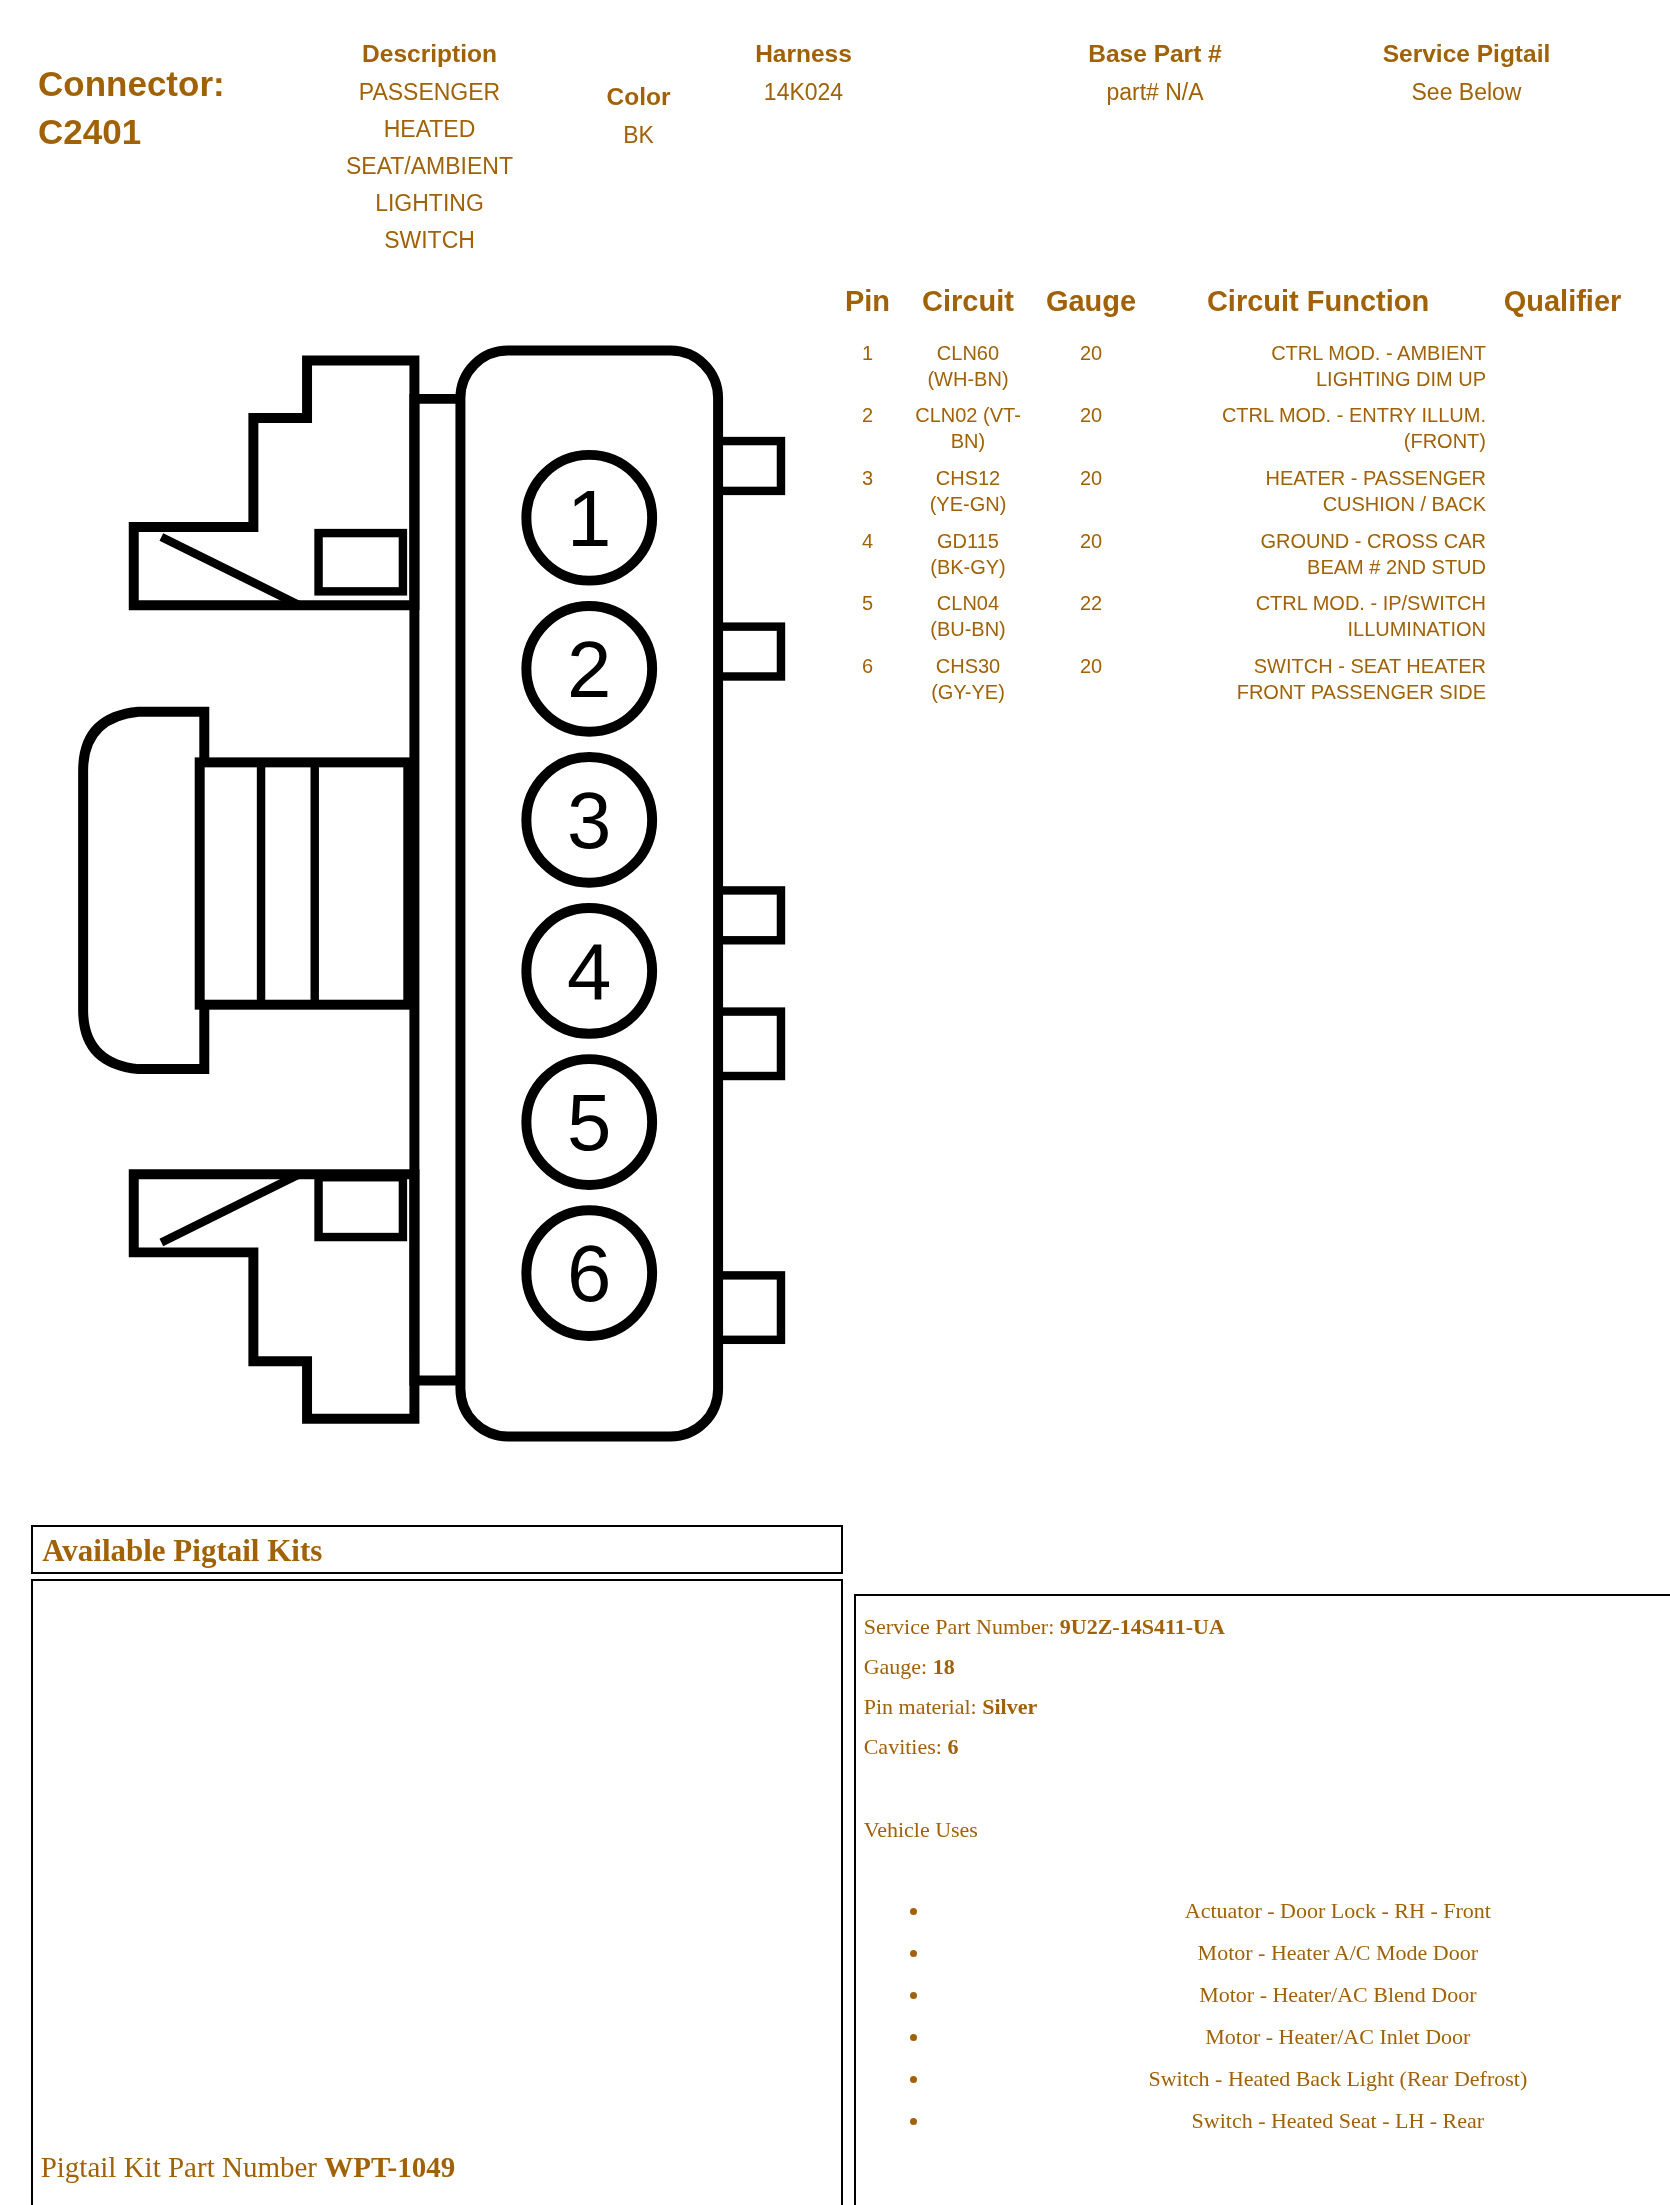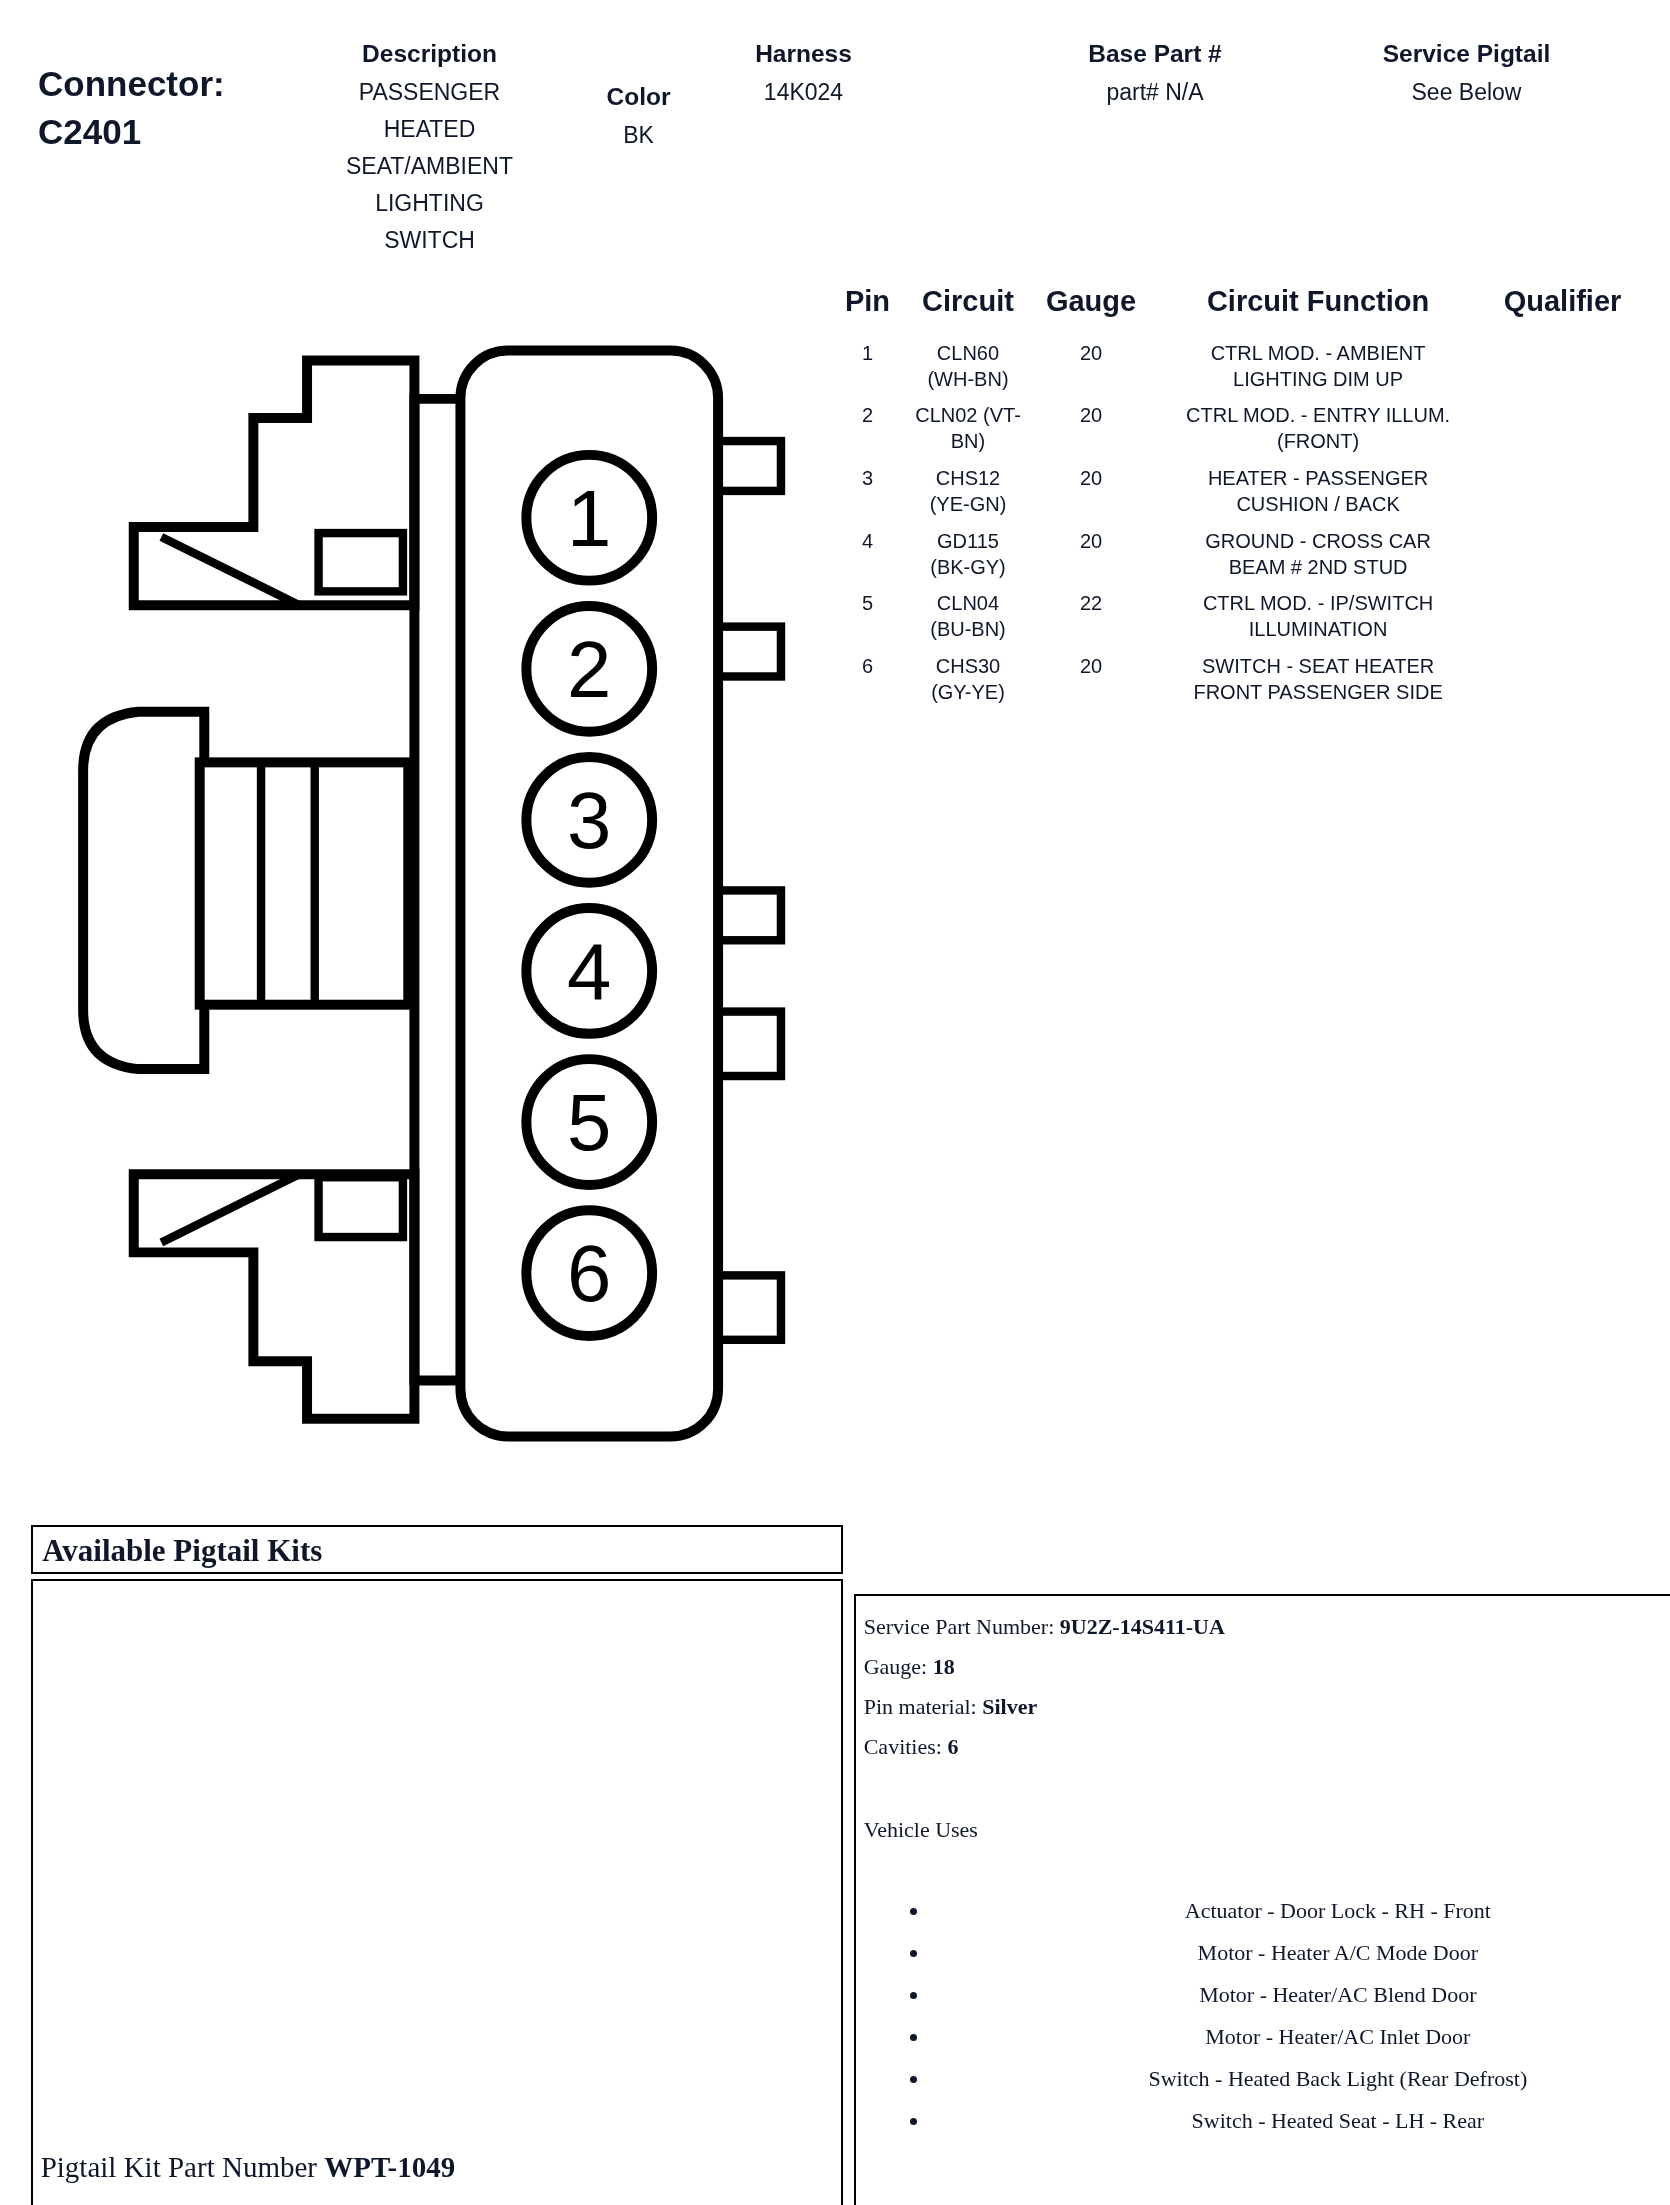--- a/index.html
+++ b/index.html
@@ -1,19 +1,19 @@
 <!DOCTYPE html>
 <html style="font-size:12.3px"><head>
 <meta charset="utf-8">
 <style>
   * { margin:0; padding:0; box-sizing:border-box; }
   html,body { background:#fff; }
   #page {
     position:relative; width:1671px; height:2205px; background:#ffffff;
-    font-family:"Liberation Sans", sans-serif; color:#0f172a; overflow:hidden;
+    font-family:"Liberation Sans", sans-serif; color:#a16207; overflow:hidden;
   }
   .abs { position:absolute; }
 
   
   .connector-id { left:38px; top:60px; font-size:35px; font-weight:bold; line-height:48px; }
   .hdr-col { text-align:center; }
   .hdr-label { font-size:24.5px; font-weight:bold; }
   .hdr-value { font-size:23px; line-height:37px; white-space:pre-line; margin-top:6.1px; }
   .col-desc  { left:336px;  top:40px; width:187px; }
   .col-color { left:581px;  top:83px; width:115px; }
@@ -28,21 +28,21 @@
 
   
   .pin-table { left:840px; top:285px; width:813px; }
   .pt-row { display:flex; align-items:flex-start; }
   .pt-head { font-size:29px; font-weight:bold; }
   .pt-body .pt-row { margin-top:0; margin-bottom:10.7px; min-height:52px; font-size:20px; line-height:26px; }
   .pt-body { margin-top:21.5px; }
   .c-pin  { width:55px;  text-align:center; flex:none; }
   .c-cir  { width:146px; text-align:center; flex:none; }
   .c-gau  { width:100px; text-align:center; flex:none; }
-  .c-fun  { width:345px; text-align:center; padding-left:9.2px; flex:none; }
+  .c-fun  { width:345px; text-align:right; padding-left:9.2px; flex:none; }
   .c-qua  { width:153px; text-align:center; flex:none; }
   .pre { white-space:pre-line; }
 
   
   .serif { font-family:Liberation Serif, serif; }
   .pigtail-header {
     left:31px; top:1525px; width:812px; height:49px;
     border:2.3px solid #000; font-size:31px; font-weight:bold;
     padding:6.1px 0 0 9.2px;
   }

